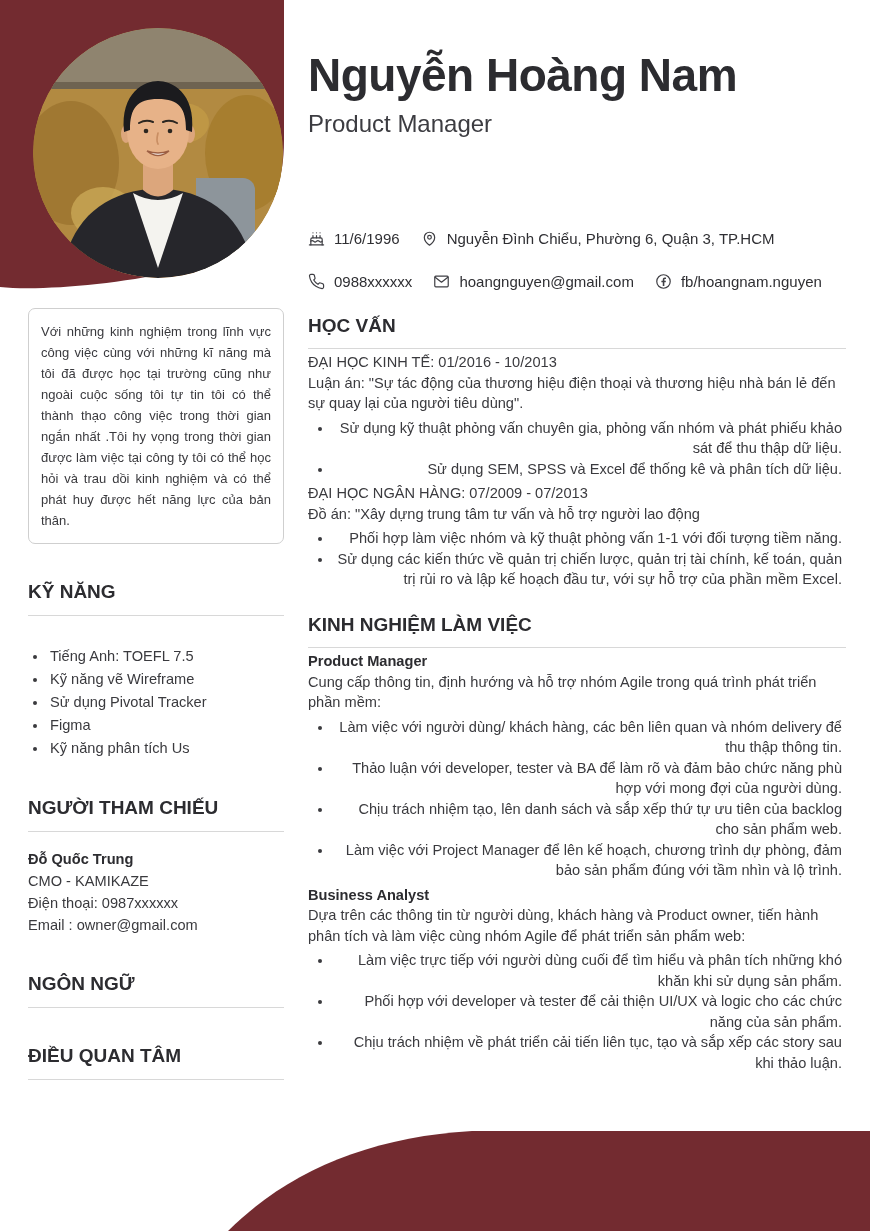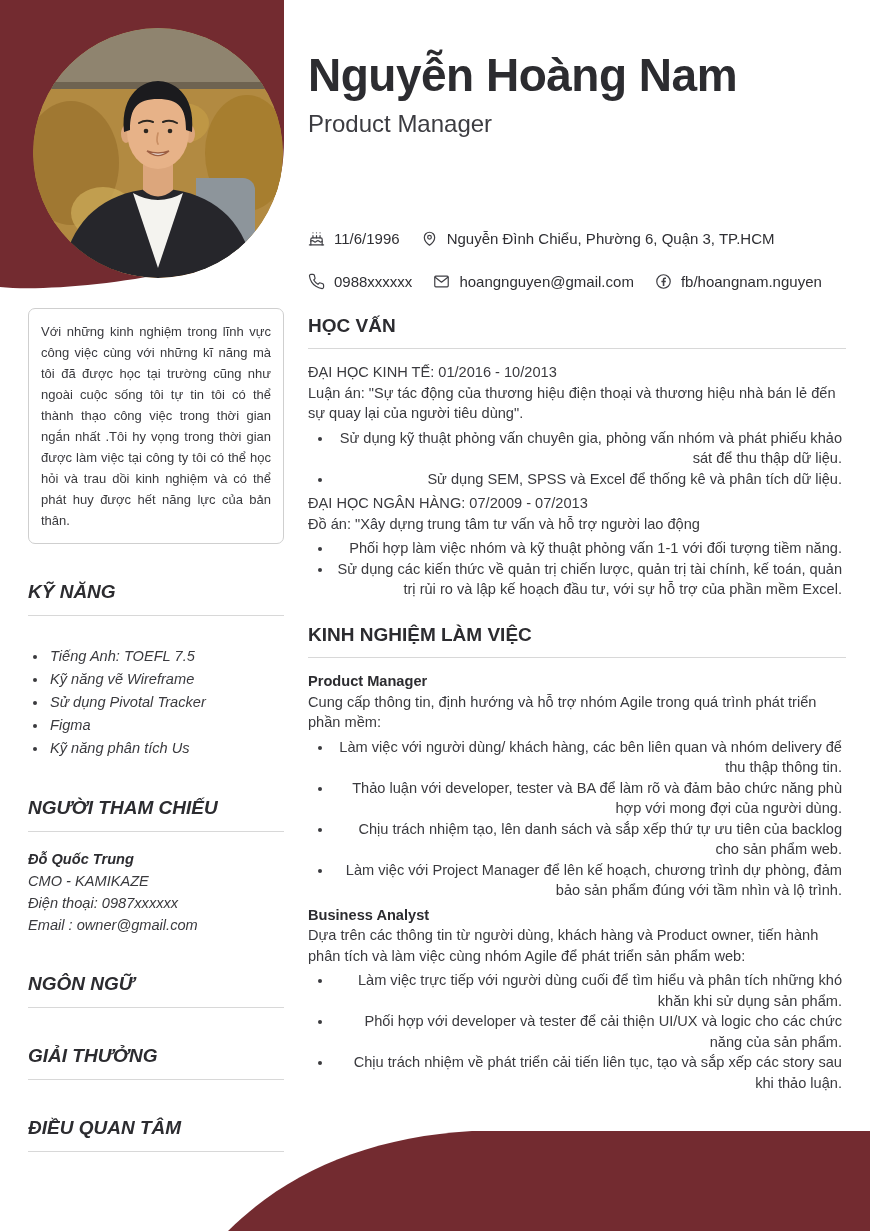--- a/index.html
+++ b/index.html
@@ -28,33 +28,33 @@
              display: flex; flex-wrap: wrap; column-gap: 21px; row-gap: 13px;
              font-size: 15px; color: #2f2f33; }
   .contact-item { display: flex; align-items: center; gap: 9px; white-space: nowrap; }
   .contact-item svg { flex: 0 0 auto; display: block; }
   .break { flex-basis: 100%; height: 0; }
 
   
   .sidebar { position: absolute; left: 28px; top: 308px; width: 256px; }
   .summary-box { border: 1px solid #cfcfcf; border-radius: 7px; padding: 12px 12px;
                  font-size: 13px; line-height: 21px; text-align: justify; color: #3a3a3e; }
-  .side-section { margin-top: 37px; font-style: italic; }
+  .side-section { margin-top: 37px; }
   .side-heading { font-size: 19px; font-weight: 700; color: #2c2c30;
                   padding-bottom: 12px; border-bottom: 1px solid #d8d8d8; }
   .skill-list { margin: 29px 0 0 0; padding-left: 20px; font-size: 14.6px; line-height: 23px; }
   .skill-list li { padding-left: 2px; }
   .ref-block { margin-top: 14px; font-size: 14.6px; line-height: 22px; }
   .ref-name { font-weight: 700; color: #2c2c30; }
 
   
   .main { position: absolute; left: 308px; top: 300px; width: 538px;
           font-size: 14.6px; line-height: 20.5px; }
   .main-heading { font-size: 19px; font-weight: 700; color: #2c2c30;
-                  padding-bottom: 12px; border-bottom: 1px solid #d8d8d8; margin-bottom: 13px; }
+                  padding-bottom: 12px; border-bottom: 1px solid #d8d8d8; margin-bottom: 3px; }
   .main-section + .main-section { margin-top: 25px; }
   .entry-title { font-weight: 700; color: #2c2c30; }
   .bullet-list { margin: 4px; padding-left: 21px; text-align: right; }
   .bullet-list li { padding-left: 1px; }
 </style>
 </head>
 <body>
 
 <svg class="corner-shape" viewBox="0 0 300 300" aria-hidden="true">
   <path d="M0,0 H284 V140 C284,226 233,259 172,272 C112,285 38,291 0,287 Z" fill="#732B30"></path>
@@ -170,23 +170,20 @@
       <div>CMO - KAMIKAZE</div>
       <div>Điện thoại: 0987xxxxxx</div>
       <div>Email : owner@gmail.com</div>
     </div>
   </section>
 
   <section class="side-section">
     <h2 class="side-heading">NGÔN NGỮ</h2>
   </section>
 
-  <section class="side-section">
-    <h2 class="side-heading">GIẢI THƯỞNG</h2>
-  </section>
 
   <section class="side-section">
     <h2 class="side-heading">ĐIỀU QUAN TÂM</h2>
   </section>
 </aside>
 
 <main class="main">
 
   <section class="main-section">
     <h2 class="main-heading">HỌC VẤN</h2>

